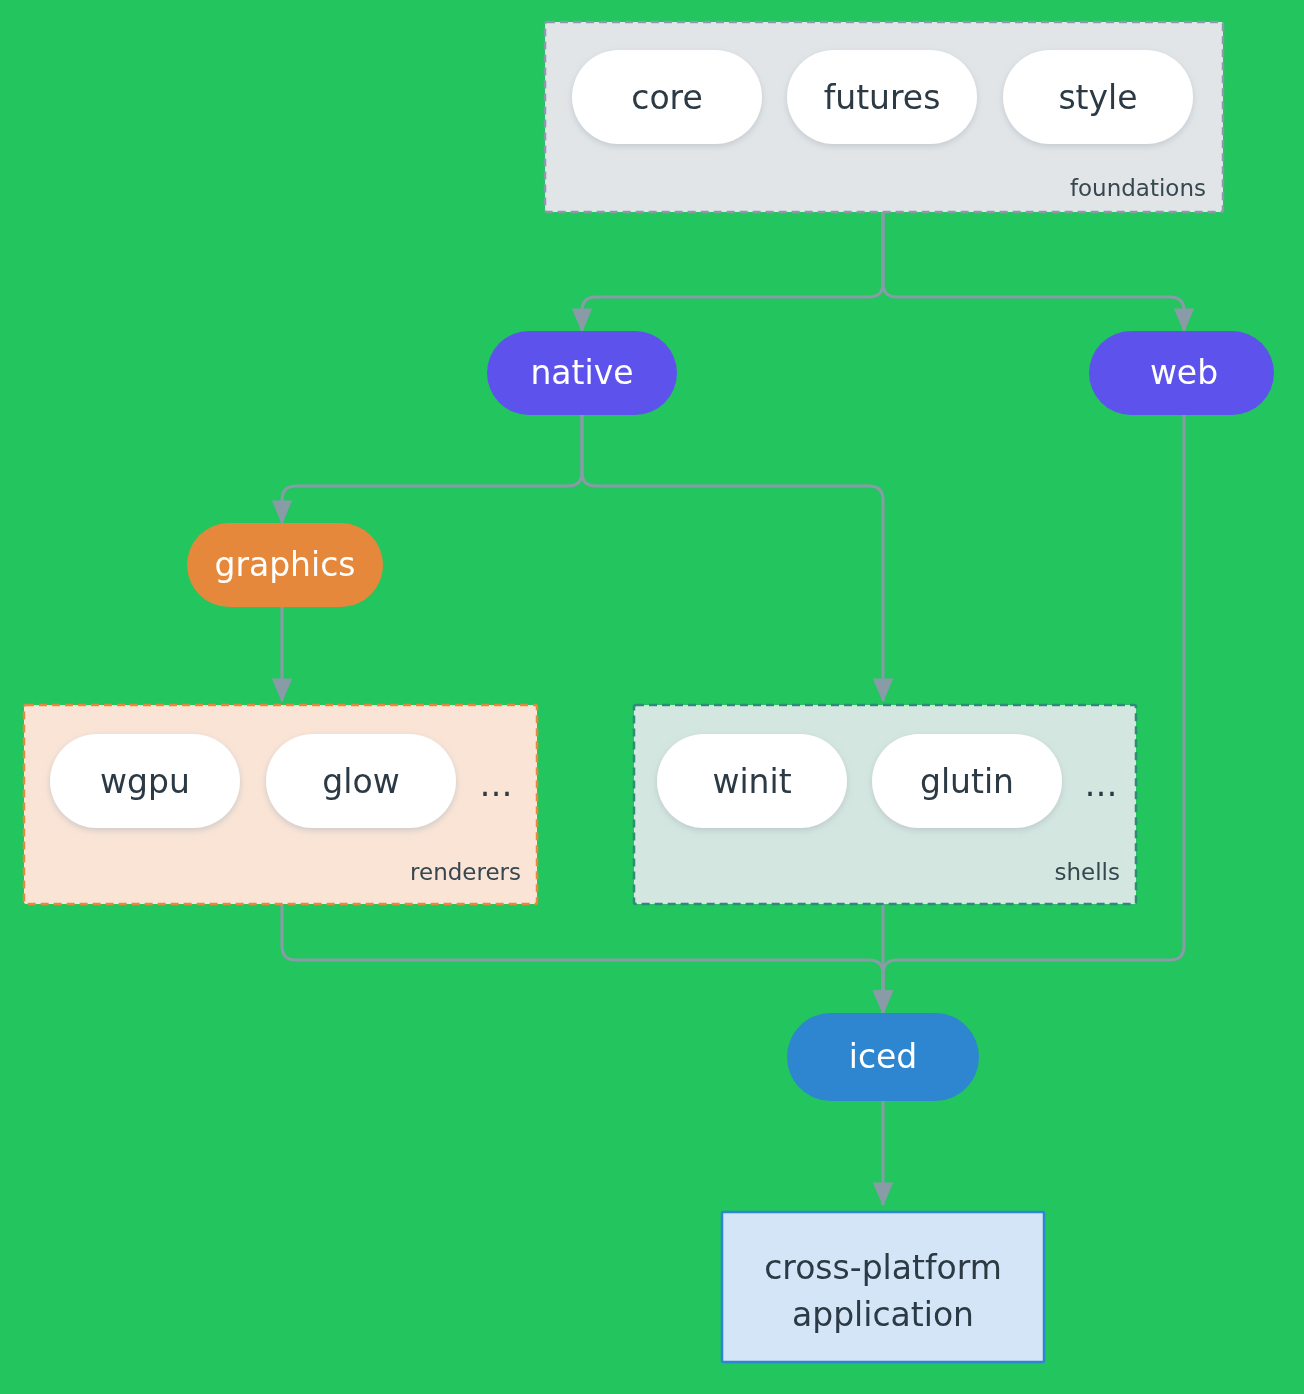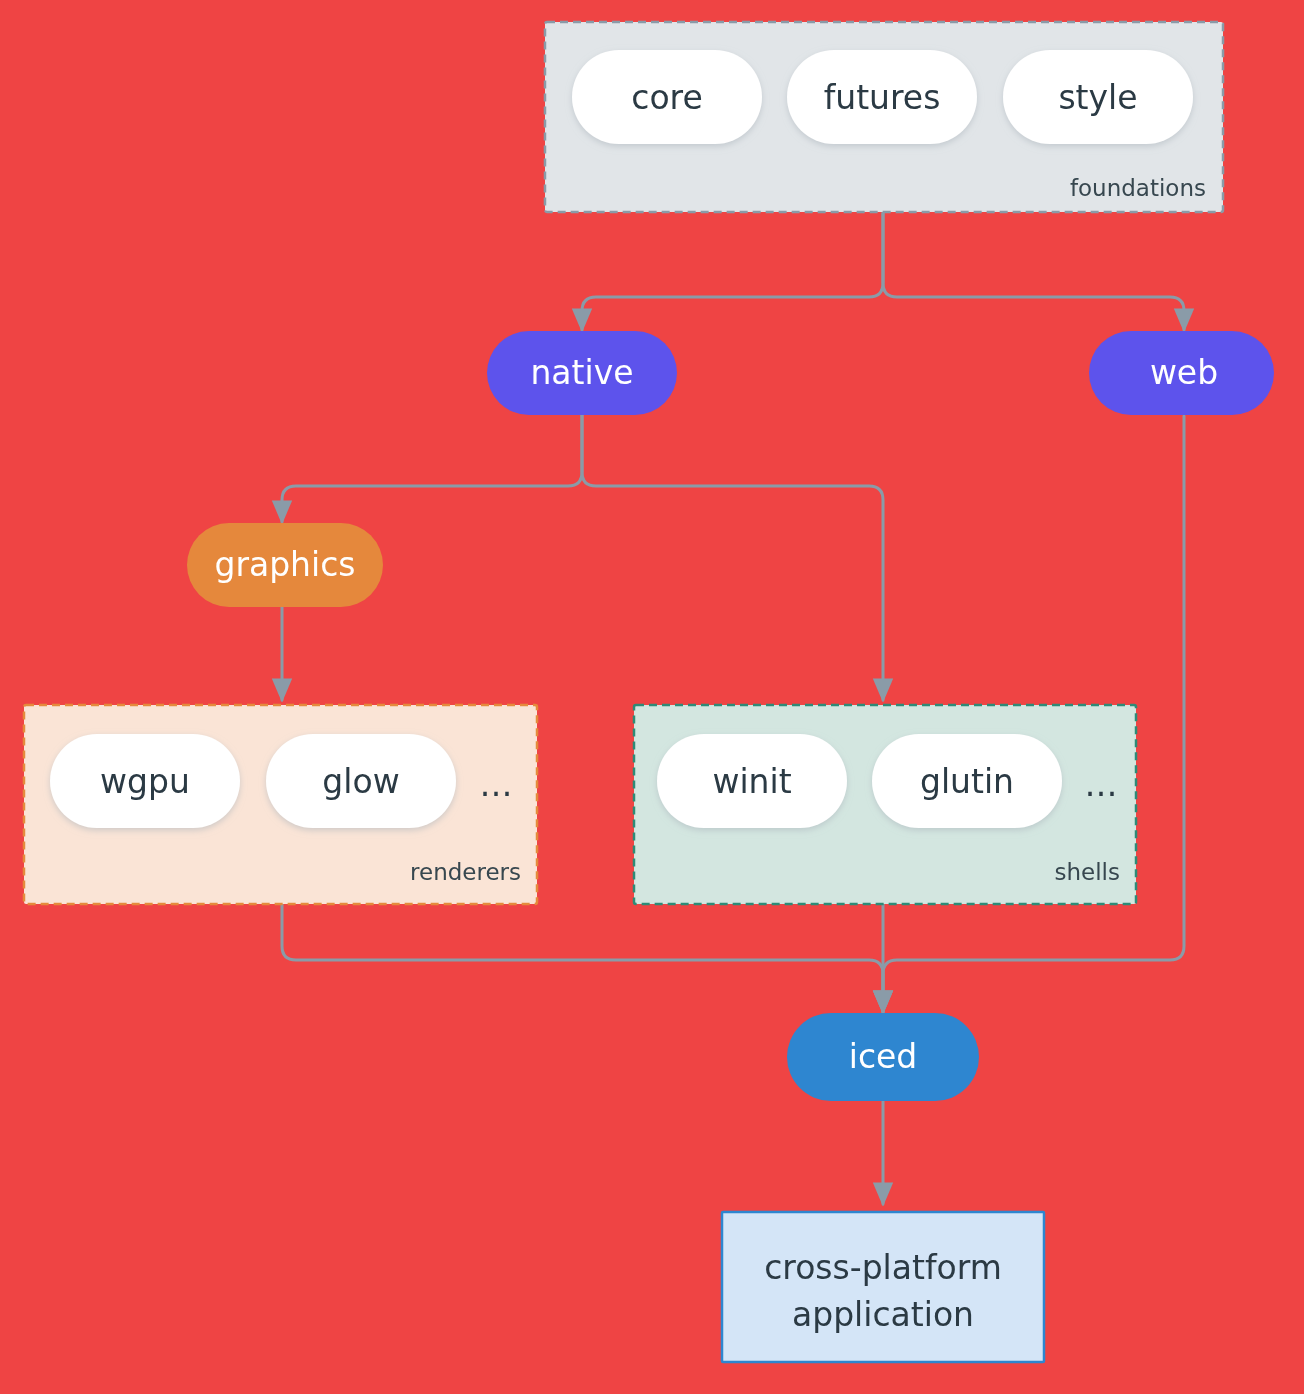--- a/index.html
+++ b/index.html
@@ -10,21 +10,21 @@
   body {
     width: 1304px;
     height: 1394px;
     overflow: hidden;
     font-family: "DejaVu Sans", sans-serif;
   }
   #diagram-root {
     position: relative;
     width: 1304px;
     height: 1394px;
-    background: #ef4444;
+    background: #22c55e;
   }
   svg.diagram {
     display: block;
     width: 1304px;
     height: 1394px;
   }
   .grp-label {
     font-family: "DejaVu Sans", sans-serif;
     font-size: 23px;
     fill: #37474f;

